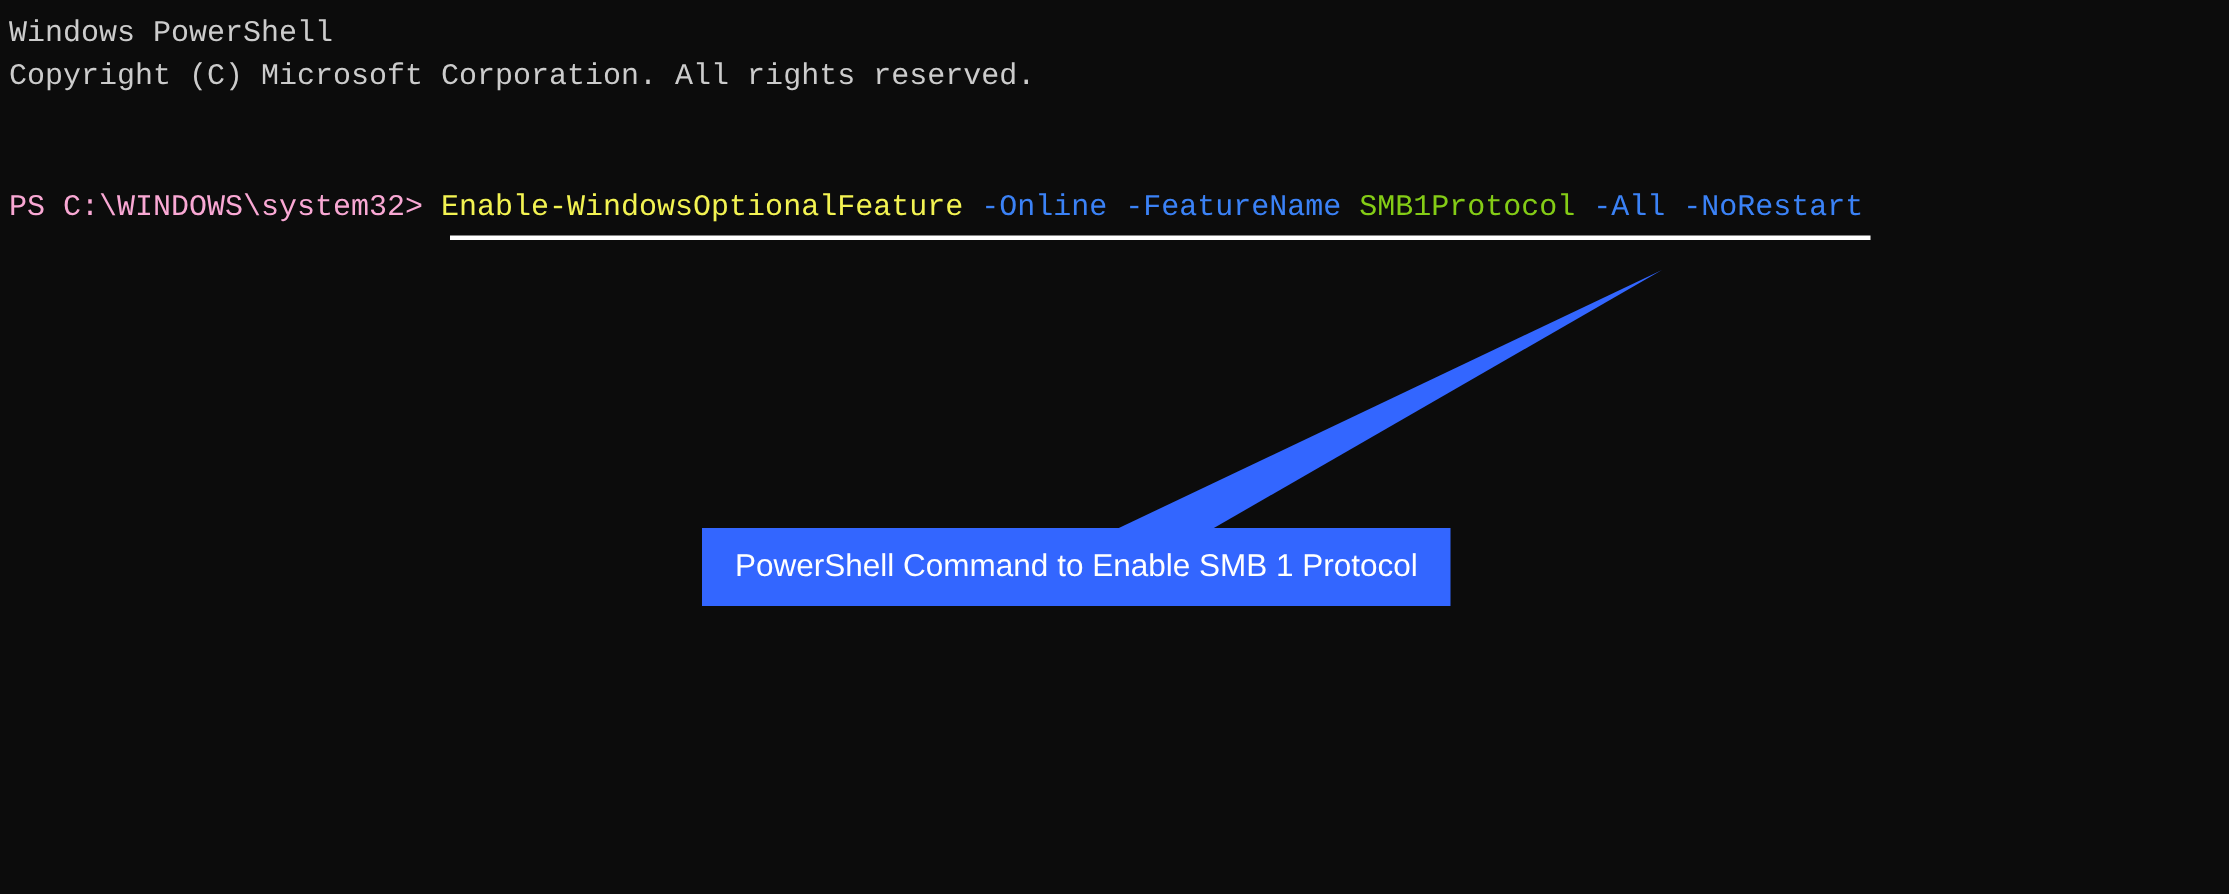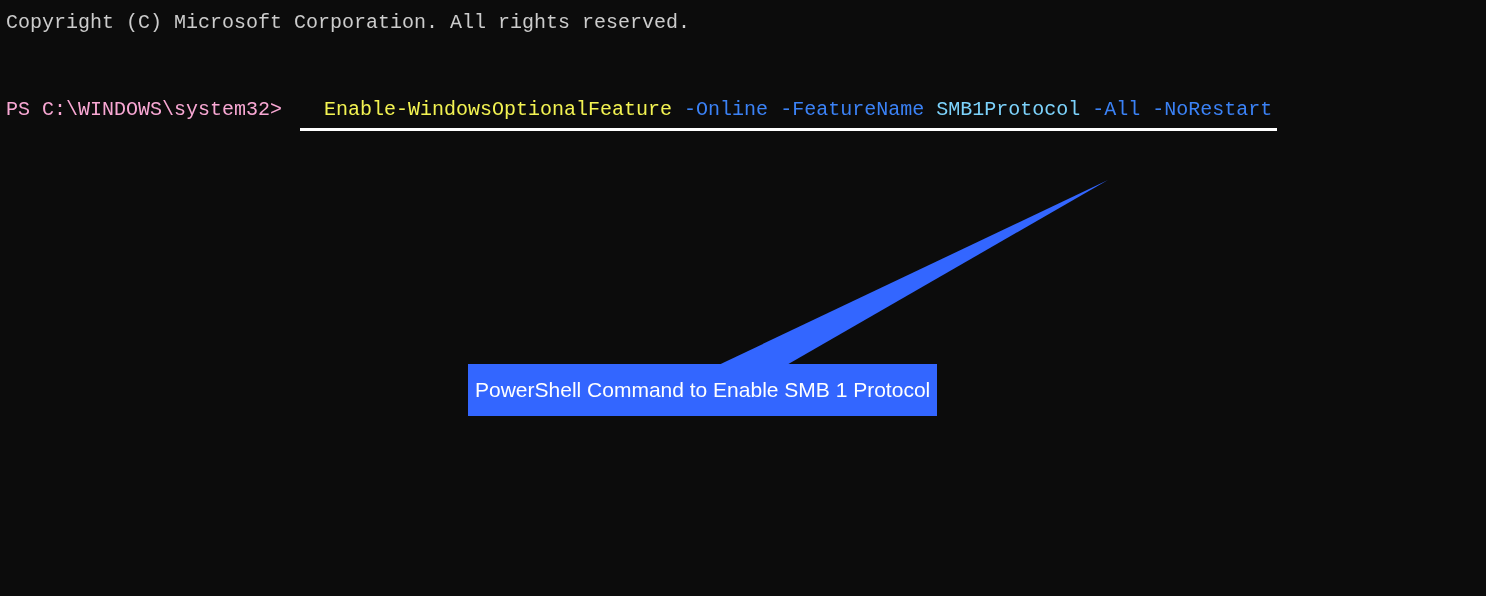--- a/index.html
+++ b/index.html
@@ -26,27 +26,26 @@
       white-space: pre;
     }
     .blank-line {
       height: 29px;
     }
     .prompt {
       color: #f9a8d4;
     }
     .cmdlet {
       color: #f3f352;
-      margin-left: 30px;
     }
     .parameter {
       color: #3b82f6;
     }
     .value {
-      color: #7dd3fc;
+      color: #84cc16;
     }
     .underline-container {
       position: relative;
       display: inline-block;
     }
     .underline {
       position: absolute;
       left: 294px;
       right: -5px;
       bottom: -7px;
@@ -54,33 +53,34 @@
       background: #ffffff;
     }
     .annotation-arrow {
       position: absolute;
       left: 708px;
       top: 180px;
     }
     .annotation-box {
       position: absolute;
       left: 468px;
-      top: 364px;
+      top: 352px;
       background: #3366ff;
       color: #ffffff;
       font-family: Arial, sans-serif;
       font-size: 21px;
-      padding: 14px 7px;
+      padding: 14px 22px;
       white-space: nowrap;
     }
   </style>
 </head>
 <body>
 
 <div class="terminal">
+  <div class="line">Windows PowerShell</div>
   <div class="line">Copyright (C) Microsoft Corporation. All rights reserved.</div>
   <div class="blank-line"></div>
   <div class="blank-line"></div>
   <div class="line underline-container"><span class="prompt">PS C:\WINDOWS\system32&gt; </span><span class="cmdlet">Enable-WindowsOptionalFeature</span><span class="parameter"> -Online</span><span class="parameter"> -FeatureName</span><span class="value"> SMB1Protocol</span><span class="parameter"> -All</span><span class="parameter"> -NoRestart</span><div class="underline"></div></div>
 </div>
 
 <svg class="annotation-arrow" width="430" height="200">
   <polygon points="400,0 70,190 0,190" fill="#3366ff"></polygon>
 </svg>
 

